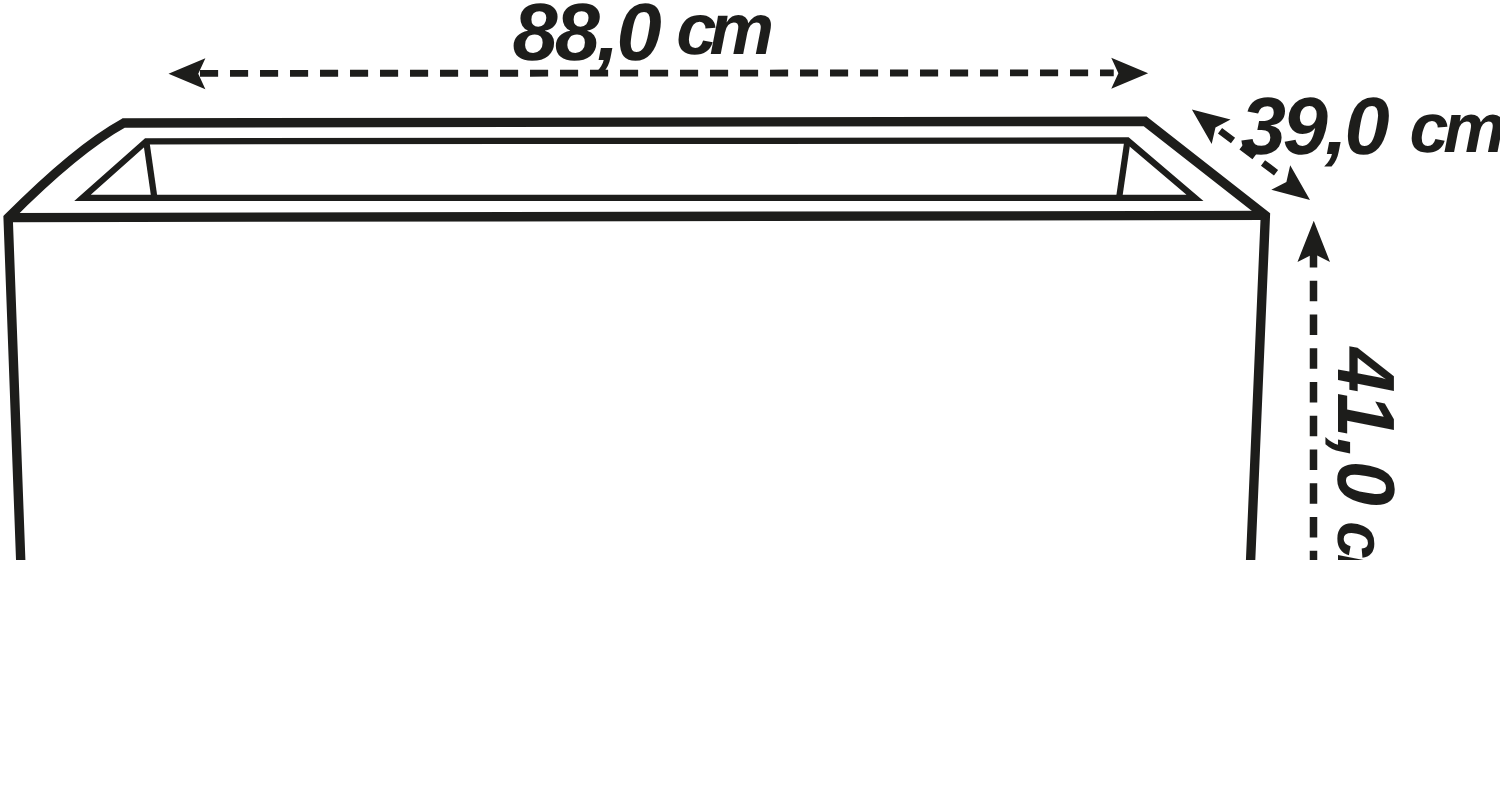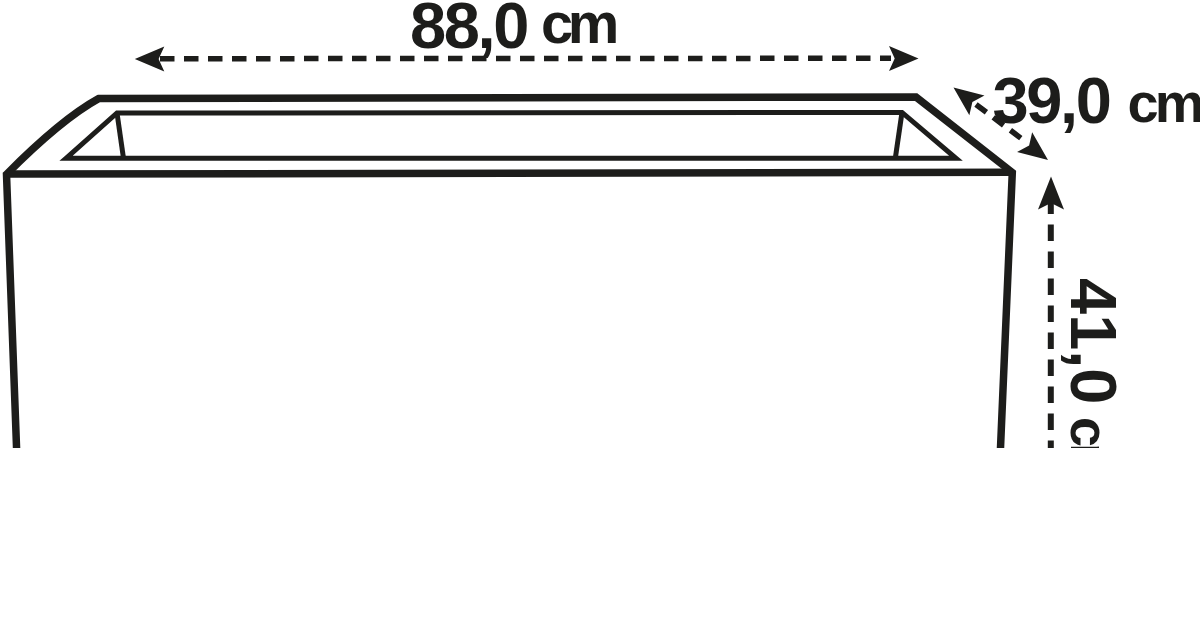--- a/index.html
+++ b/index.html
@@ -1,16 +1,16 @@
 <!DOCTYPE html>
 <html><head>
 <meta charset="utf-8">
 <style>
   html,body{margin:0;padding:0;background:#ffffff;}
-  .wrap{width:1200px;height:448px;position:relative;overflow:hidden;background:#fff;}
+  .wrap{width:1200px;height:448px;position:relative;overflow:hidden;background:#fff;font-style:italic;}
   svg{display:block;}
   text{font-family:"Liberation Sans", sans-serif;font-weight:bold;fill:#1d1d1b;}
 </style>
 </head>
 <body>
 <div class="wrap">
 <svg width="1200" height="629" viewBox="0 0 1200 629">
 
   <rect x="0" y="0" width="1200" height="629" fill="#ffffff"></rect>
 

